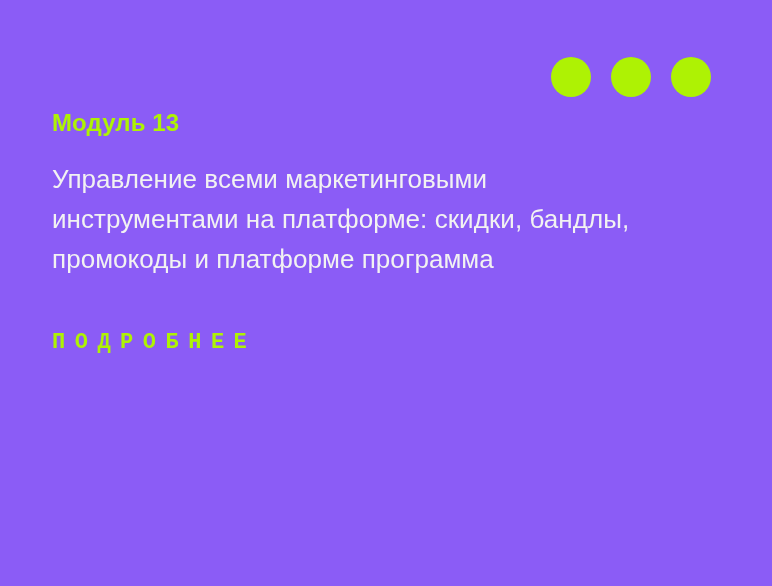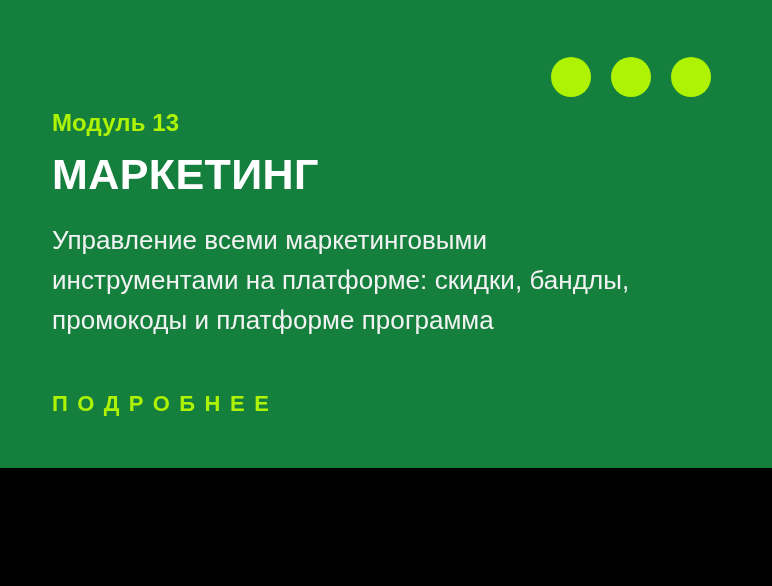--- a/index.html
+++ b/index.html
@@ -12,22 +12,22 @@
     height: 586px;
     background: #000000;
     font-family: "Liberation Sans", "DejaVu Sans", sans-serif;
     overflow: hidden;
     -webkit-font-smoothing: antialiased;
   }
 
   .card {
     position: relative;
     width: 772px;
-    height: 468px;
-    background: #15803d;
+    height: 586px;
+    background: #8b5cf6;
     box-sizing: border-box;
     overflow: hidden;
   }
 
   
   .dots {
     position: absolute;
     top: 57px;
     left: 551px;
     display: flex;
@@ -88,38 +88,37 @@
     font-weight: 700;
     line-height: 28px;
     color: #AEF204;
     letter-spacing: 9.5px;
     text-transform: uppercase;
     text-decoration: none;
     cursor: pointer;
     background: none;
     border: 0;
     padding: 0;
-    font-family: Liberation Sans, sans-serif;
+    font-family: Liberation Mono, monospace;
   }
 </style>
 </head>
 <body>
 
 <div class="card">
 
   <div class="dots">
     <span class="dot"></span>
     <span class="dot"></span>
     <span class="dot"></span>
   </div>
 
   <div class="content">
 
     <p class="eyebrow">Модуль 13</p>
 
-    <h1 class="headline">МАРКЕТИНГ</h1>
 
     <p class="body-text">Управление всеми маркетинговыми инструментами на платформе: скидки, бандлы, промокоды и платформе программа</p>
 
     <a class="cta" href="#">ПОДРОБНЕЕ</a>
 
   </div>
 </div>
 
 </body></html>

